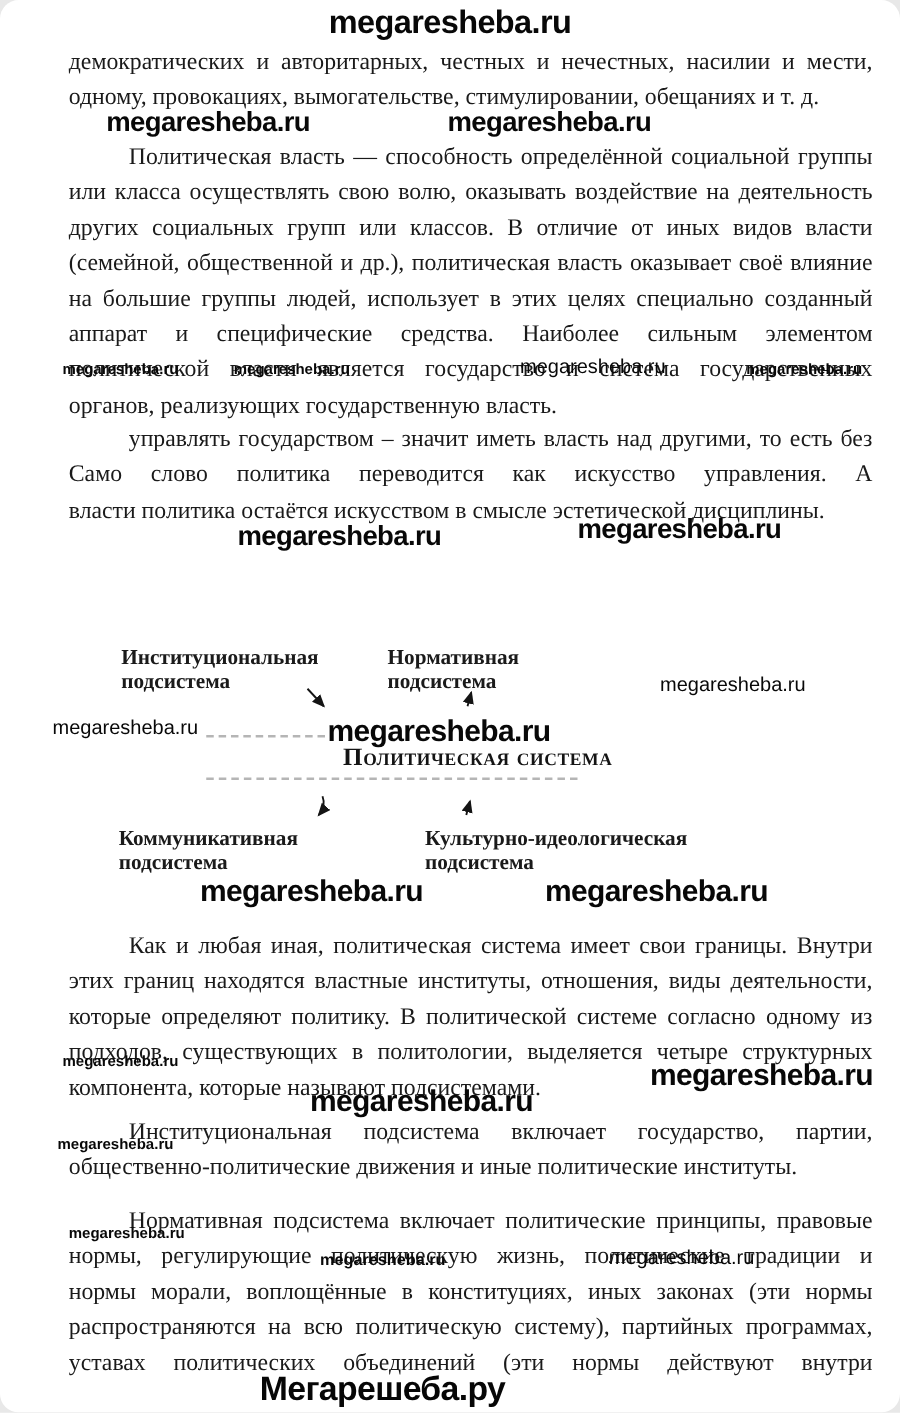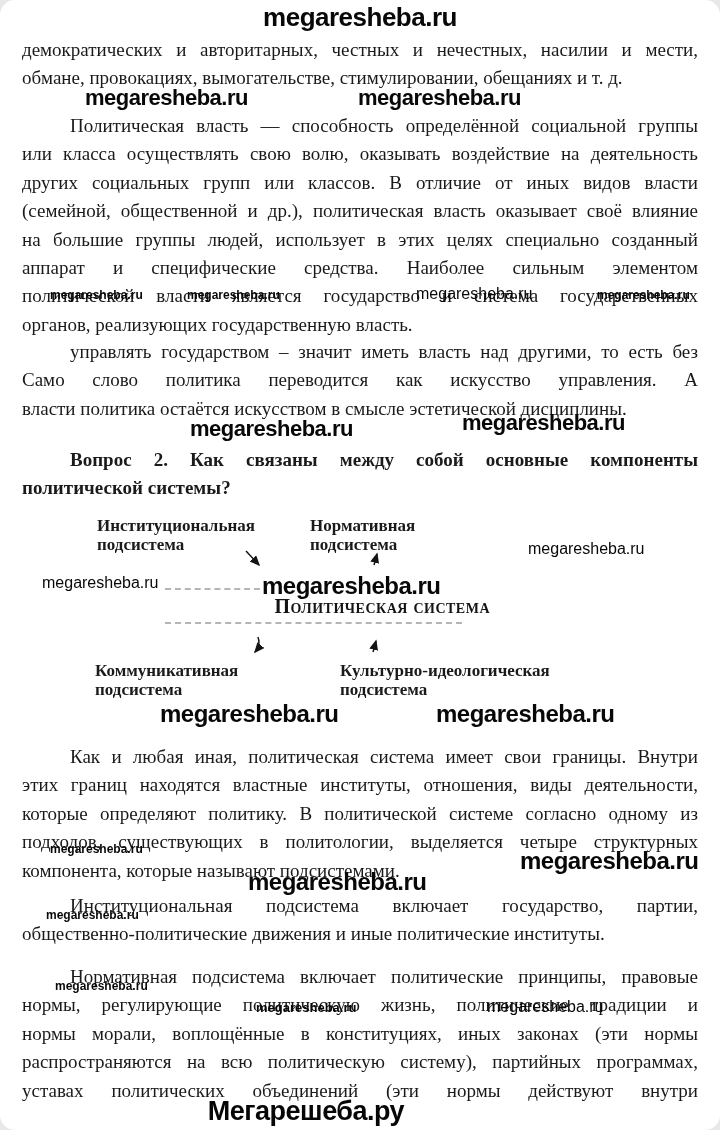--- a/index.html
+++ b/index.html
@@ -3,21 +3,21 @@
 <meta charset="utf-8">
 <style>
   html,body{margin:0;padding:0;background:#e8e8e8;}
   #page{
     position:relative; width:720px; height:1130px; background:#ffffff;
     margin:0 auto; overflow:hidden;
     font-family:"Liberation Serif", serif; color:#1a1a1a;border-radius:15px;
   }
   
   .para{position:absolute; left:22px; width:676px; font-size:19px; line-height:28.4px;}
-  .para .line{text-align:justify; text-align-last:justify; white-space:nowrap; height:28.4px; overflow:visible;}
+  .para .line{text-align:justify; text-align-last:justify; white-space:nowrap; height:28.4px; overflow:visible;margin-left:33px;}
   .para .line:last-child{text-align-last:left;}
   .para[data-justify-last="true"] .line:last-child{text-align-last:justify;}
   .para[data-indent="true"] .line:first-child{text-indent:48px;}
   .para.bold .line{font-weight:700;}
   
   .wm{position:absolute; font-family:"Liberation Sans", sans-serif; color:#080808; white-space:nowrap;}
   .wm-big {font-weight:700; font-size:26px; letter-spacing:-0.5px;}
   .wm-bold{font-weight:700; font-size:22px; letter-spacing:-0.5px;}
   .wm-reg {font-weight:400; font-size:16px;}
   .wm-sm  {font-weight:700; font-size:12px;}
@@ -37,21 +37,21 @@
 </style>
 </head>
 <body>
 
 <div id="page">
 
   <div class="wm wm-big header">megaresheba.ru</div>
 
   <div class="para" style="top:36px">
       <div class="line">демократических и авторитарных, честных и нечестных, насилии и мести,</div>
-      <div class="line">обмане, провокациях, вымогательстве, стимулировании, обещаниях и т. д.</div>
+      <div class="line">одному, провокациях, вымогательстве, стимулировании, обещаниях и т. д.</div>
     </div>
 
   <span class="wm wm-bold" style="left:85px;  top:85px">megaresheba.ru</span>
   <span class="wm wm-bold" style="left:358px; top:85px">megaresheba.ru</span>
 
   <div class="para" data-indent="true" style="top:112px">
       <div class="line">Политическая власть — способность определённой социальной группы</div>
       <div class="line">или класса осуществлять свою волю, оказывать воздействие на деятельность</div>
       <div class="line">других социальных групп или классов. В отличие от иных видов власти</div>
       <div class="line">(семейной, общественной и др.), политическая власть оказывает своё влияние</div>
@@ -68,24 +68,20 @@
 
   <div class="para" data-indent="true" style="top:338px">
       <div class="line">управлять государством – значит иметь власть над другими, то есть без</div>
       <div class="line">Само слово политика переводится как искусство управления. А</div>
       <div class="line">власти политика остаётся искусством в смысле эстетической дисциплины.</div>
     </div>
 
   <span class="wm wm-bold" style="left:190px; top:416px">megaresheba.ru</span>
   <span class="wm wm-bold" style="left:462px; top:410px">megaresheba.ru</span>
 
-  <div class="para bold" data-indent="true" style="top:446px">
-      <div class="line">Вопрос 2. Как связаны между собой основные компоненты</div>
-      <div class="line">политической системы?</div>
-    </div>
 
   <div class="dlabel" style="left:97px;  top:516px; width:190px">
     <div>Институциональная</div>
       <div>подсистема</div>
   </div>
   <div class="dlabel" style="left:310px; top:516px; width:185px">
     <div>Нормативная</div>
       <div>подсистема</div>
   </div>
 

